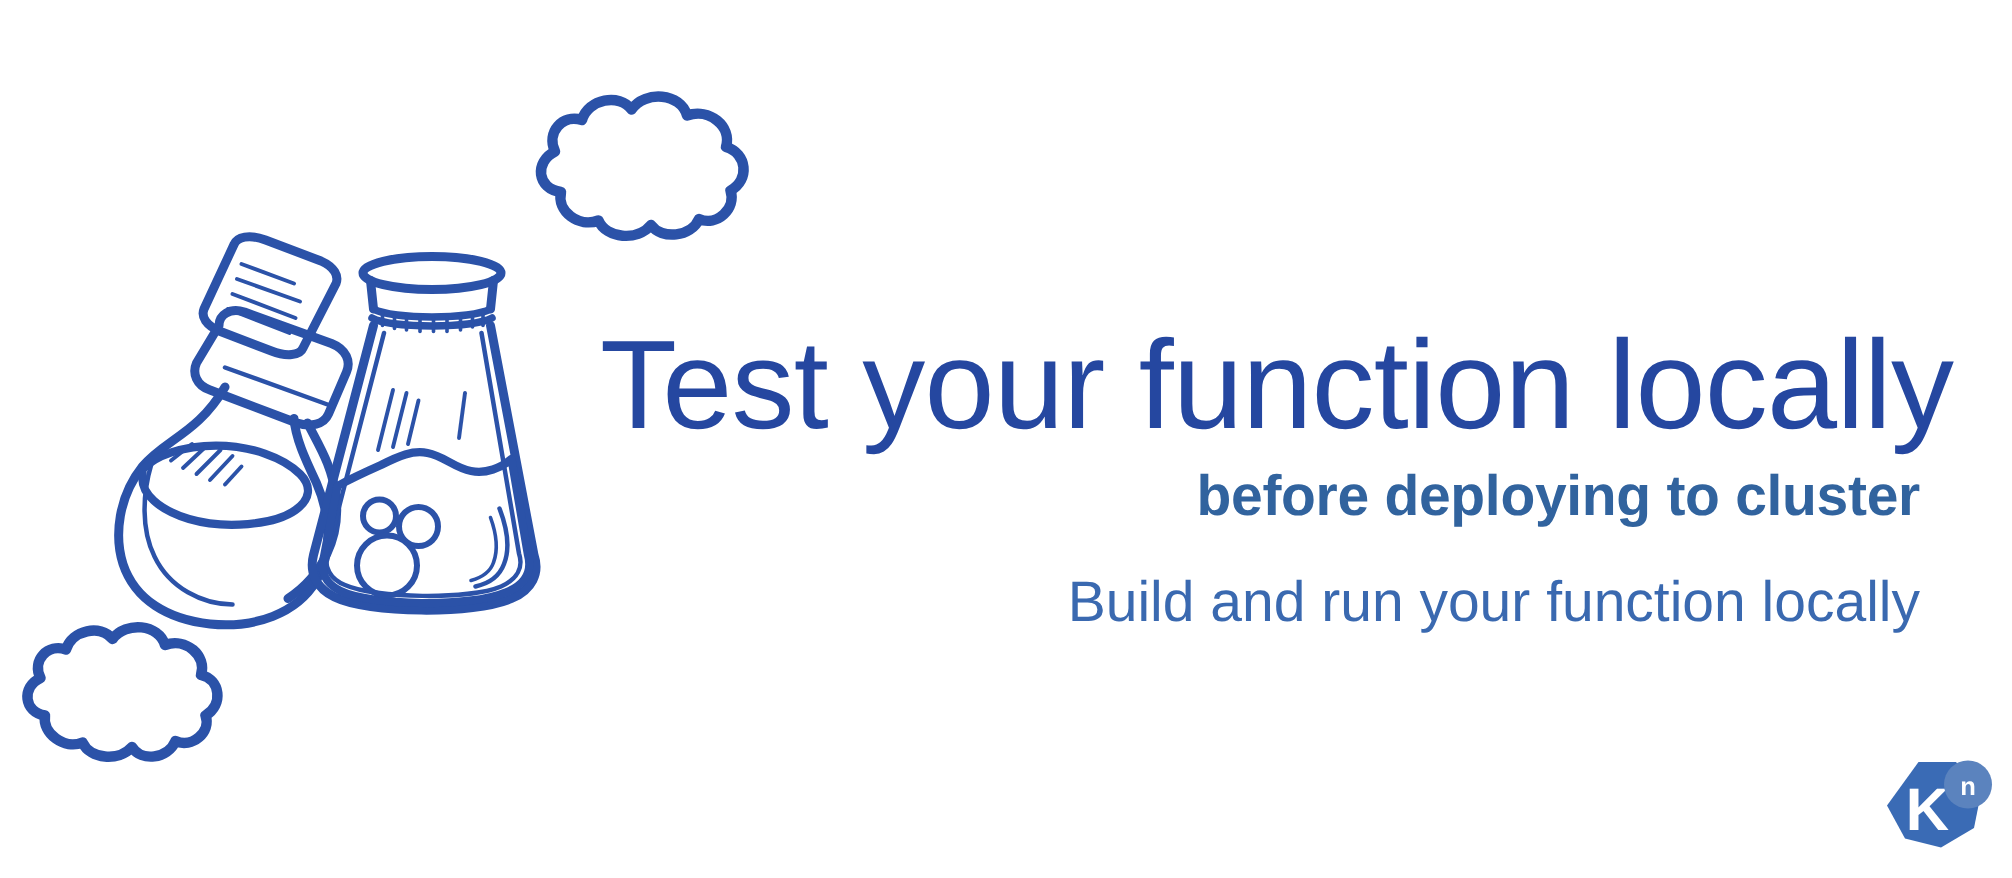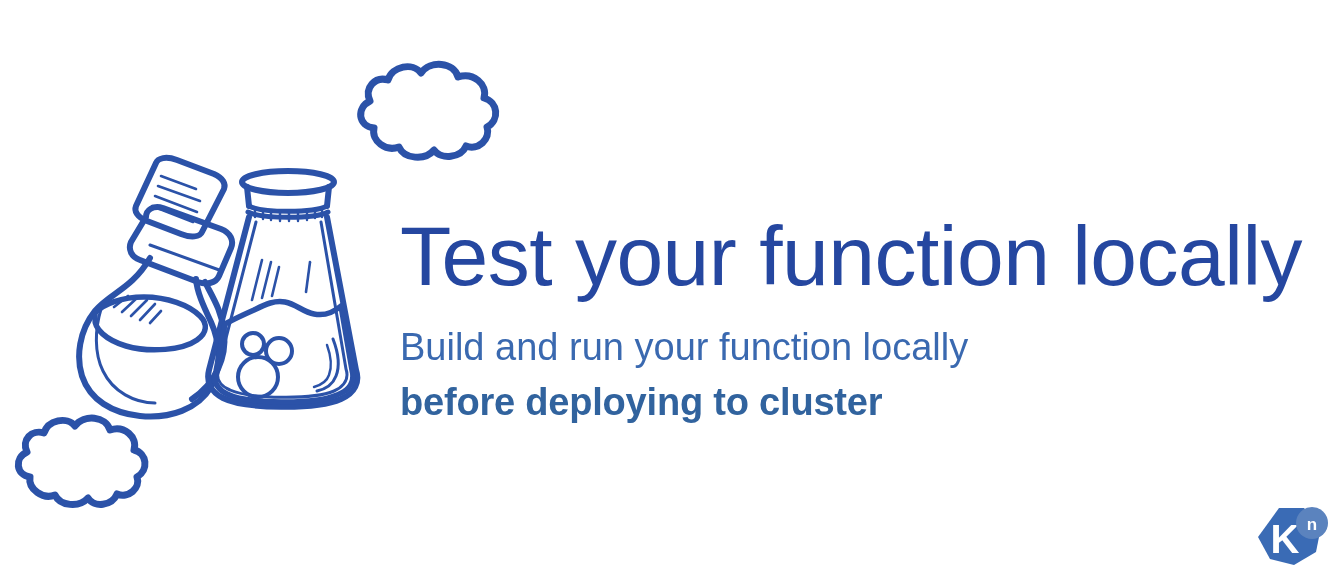--- a/index.html
+++ b/index.html
@@ -27,21 +27,21 @@
     height: 585px;
     pointer-events: none;
   }
 
   
   #text-block {
     position: absolute;
     left: 400px;
     top: 214px;
     width: 880px;
-    text-align: left;
+    text-align: right;
   }
   #headline {
     font-size: 84px;
     line-height: 1.0;
     font-weight: 400;
     letter-spacing: -0.5px;
     color: #2547a0;
     white-space: nowrap;
     margin: 0;
   }
@@ -217,22 +217,22 @@
                C 338 352, 340 366, 336 376
                C 333 384, 326 389, 317 391" stroke-width="3"></path>
       <path d="M 327 345
                C 331 356, 332 367, 329 375
                C 327 381, 321 385, 314 387" stroke-width="2.4"></path>
     </g>
   </svg>
 
   <div id="text-block">
     <div id="headline">Test your function locally</div>
+    <div id="sub-line-2">before deploying to cluster</div>
     <div id="sub-line-1">Build and run your function locally</div>
-    <div id="sub-line-2">before deploying to cluster</div>
   </div>
 
   <svg id="knative-logo" viewBox="0 0 78 72">
     <polygon points="27,5 52,5 69,24 64,49 42,62 18,56 6,34" fill="#3a6bb5"></polygon>
     <text x="33" y="50" text-anchor="middle" font-family="Liberation Sans, sans-serif" font-size="40" font-weight="700" fill="#ffffff">K</text>
     <circle cx="60" cy="20" r="16" fill="#5b83be"></circle>
     <text x="60" y="27" text-anchor="middle" font-family="Liberation Sans, sans-serif" font-size="17" font-weight="700" fill="#ffffff">n</text>
   </svg>
 
 </div>

